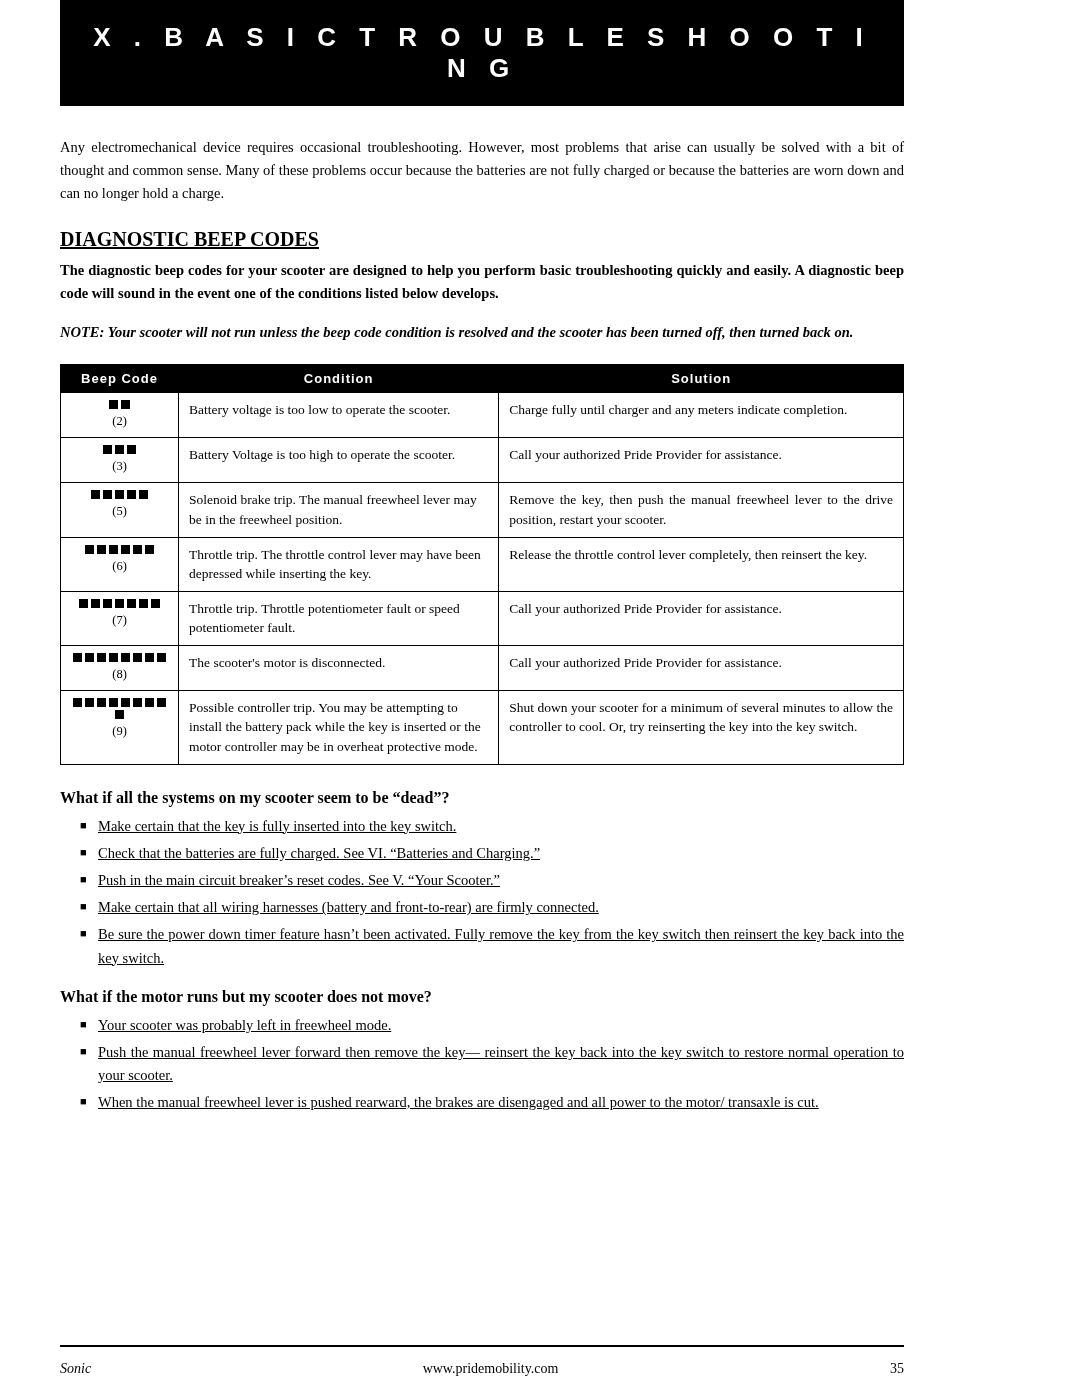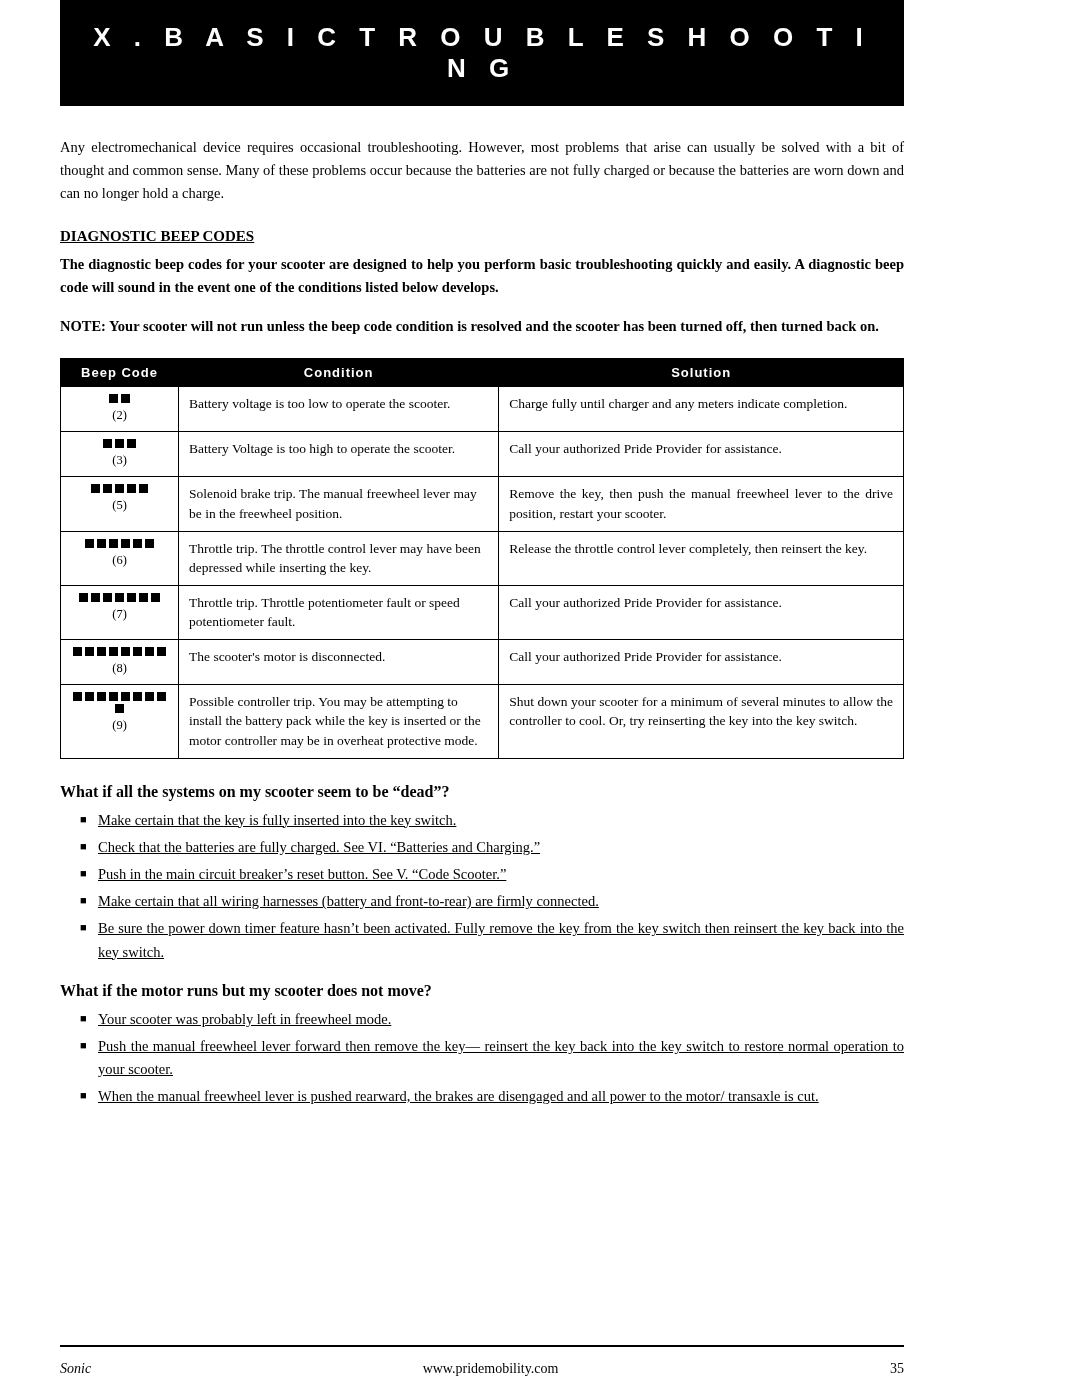--- a/index.html
+++ b/index.html
@@ -38,35 +38,36 @@
     }
 
     .intro-text {
       font-size: 14.5px;
       line-height: 1.6;
       margin-bottom: 22px;
       text-align: justify;
     }
 
     .section-heading {
-      font-size: 15px;
+      font-size: 20px;
       font-weight: bold;
       margin-bottom: 8px;
       text-decoration: underline;
     }
 
     .section-text {
       font-size: 14.5px;
       line-height: 1.6;
       text-align: justify;
       margin-bottom: 16px;
       font-weight: bold;
     }
 
     .note-italic {
+      font-style: italic;
       font-weight: bold;
       font-size: 14.5px;
       line-height: 1.6;
       margin-bottom: 20px;
       text-align: justify;
     }
 
     
     .beep-table {
       width: 100%;
@@ -318,21 +319,21 @@
           <td>Possible controller trip. You may be attempting to install the battery pack while the key is inserted or the motor controller may be in overheat protective mode.</td>
           <td>Shut down your scooter for a minimum of several minutes to allow the controller to cool. Or, try reinserting the key into the key switch.</td>
         </tr>
       </tbody>
   </table>
 
   <div class="subsection-heading">What if all the systems on my scooter seem to be “dead”?</div>
   <ul class="bullet-list" id="dead-list">
   <li>Make certain that the key is fully inserted into the key switch.</li>
       <li>Check that the batteries are fully charged. See VI. “Batteries and Charging.”</li>
-      <li>Push in the main circuit breaker’s reset button.  See V. “Code Scooter.”</li>
+      <li>Push in the main circuit breaker’s reset codes.  See V. “Your Scooter.”</li>
       <li>Make certain that all wiring harnesses (battery and front-to-rear) are firmly connected.</li>
       <li>Be sure the power down timer feature hasn’t been activated.  Fully remove the key from the key switch then reinsert the key back into the key switch.</li>
     </ul>
 
   <div class="subsection-heading">What if the motor runs but my scooter does not move?</div>
   <ul class="bullet-list" id="motor-list">
   <li>Your scooter was probably left in freewheel mode.</li>
       <li>Push the manual freewheel lever forward then remove the key— reinsert the key back into the key switch to restore normal operation to your scooter.</li>
       <li>When the manual freewheel lever is pushed rearward, the brakes are disengaged and all power to the motor/ transaxle is cut.</li>
     </ul>

